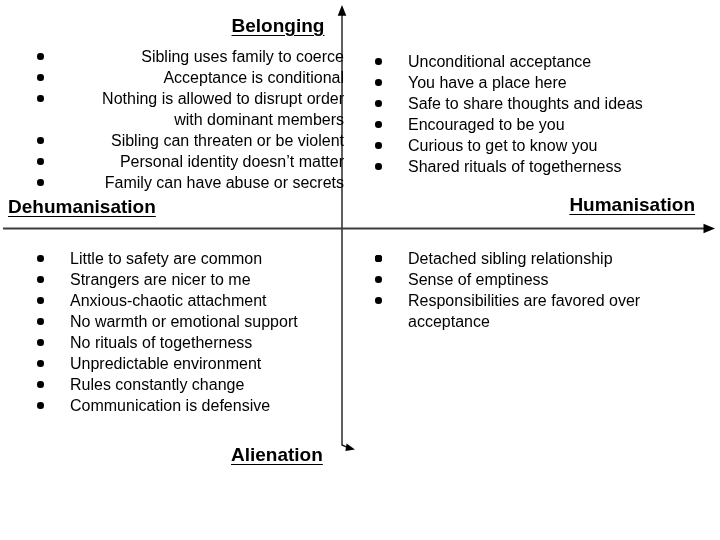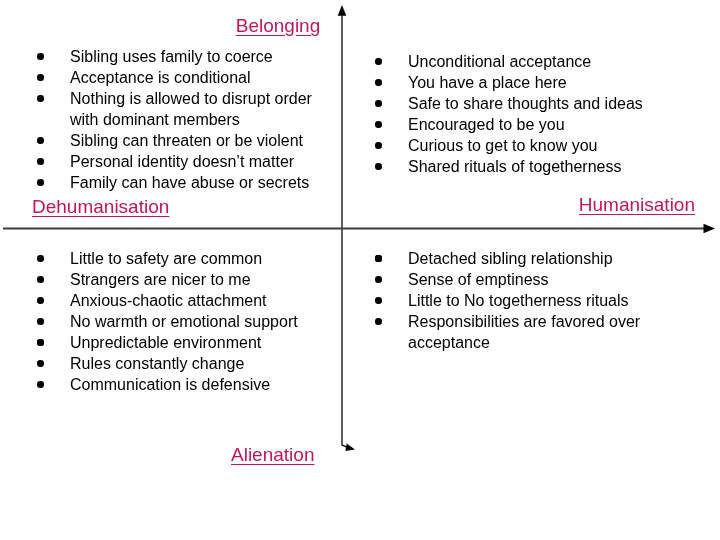--- a/index.html
+++ b/index.html
@@ -15,28 +15,28 @@
     background: #ffffff;
     overflow: hidden;
   }
   .axes-svg {
     position: absolute; left: 0; top: 0;
     width: 720px; height: 540px;
   }
   .axis-label {
     position: absolute;
     font-size: 19px;
-    font-weight: normal;
+    font-weight: bold;
     text-decoration: underline;
     text-underline-offset: 3px;
     white-space: nowrap;
-    color: #be185d;
+    color: #000000;
   }
   .label-belonging     { left: 200px; top: 15px;  width: 156px; text-align: center; }
-  .label-dehumanisation{ left: 8px;   top: 196px; margin-left: 24px; }
+  .label-dehumanisation{ left: 8px;   top: 196px; }
   .label-humanisation  { right: 25px; top: 194px; }
   .label-alienation    { left: 231px; top: 444px; }
 
   ul.qlist {
     position: absolute;
     margin: 0; padding: 0;
     list-style: none;
     font-size: 16px;
     line-height: 21px;
     color: #000000;
@@ -45,21 +45,21 @@
     position: relative;
     padding-left: 40px;
   }
   ul.qlist .dot {
     position: absolute;
     left: 7px; top: 7px;
     width: 6.5px; height: 6.5px;
     background: #000000;
     border-radius: 50%;
   }
-  .list-tl { left: 30px;  top: 46px;  width: 314px; }
+  .list-tl { left: 30px;  top: 46px;  width: 314px; text-align: right; }
   .list-tr { left: 368px; top: 51px;  width: 330px; }
   .list-bl { left: 30px;  top: 248px; width: 314px; }
   .list-br { left: 368px; top: 248px; width: 330px; }
 </style>
 </head>
 <body>
 
 <div class="canvas">
 
   <svg class="axes-svg" viewBox="0 0 720 540" aria-hidden="true">
@@ -92,28 +92,27 @@
     <li><span class="dot"></span><span>Encouraged to be you</span></li>
     <li><span class="dot"></span><span>Curious to get to know you</span></li>
     <li><span class="dot"></span><span>Shared rituals of togetherness</span></li>
   </ul>
 
   <ul class="qlist list-bl">
     <li><span class="dot"></span><span>Little to safety are common</span></li>
     <li><span class="dot"></span><span>Strangers are nicer to me</span></li>
     <li><span class="dot"></span><span>Anxious-chaotic attachment</span></li>
     <li><span class="dot"></span><span>No warmth or emotional support</span></li>
-    <li><span class="dot"></span></li>
+    <li><span class="dot"></span><span>No rituals of togetherness</span></li>
     <li><span class="dot"></span><span>Unpredictable environment</span></li>
     <li><span class="dot"></span><span>Rules constantly change</span></li>
     <li><span class="dot"></span><span>Communication is defensive</span></li>
   </ul>
 
   <ul class="qlist list-br">
     <li><span class="dot"></span></li>
     <li><span class="dot"></span></li>
     <li><span class="dot"></span><span>Detached sibling relationship</span></li>
     <li><span class="dot"></span><span>Sense of emptiness</span></li>
-    <li><span class="dot"></span><span>Little to No togetherness rituals</span></li>
     <li><span class="dot"></span><span>Responsibilities are favored over acceptance</span></li>
   </ul>
 
 </div>
 
 </body></html>

